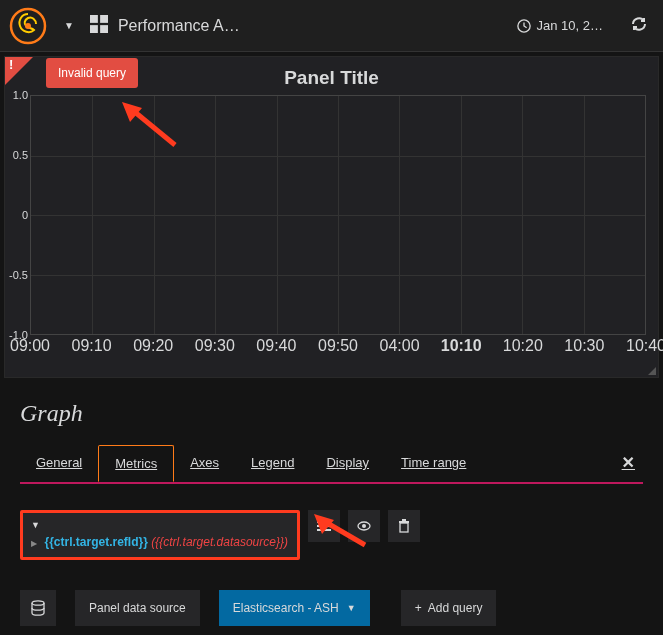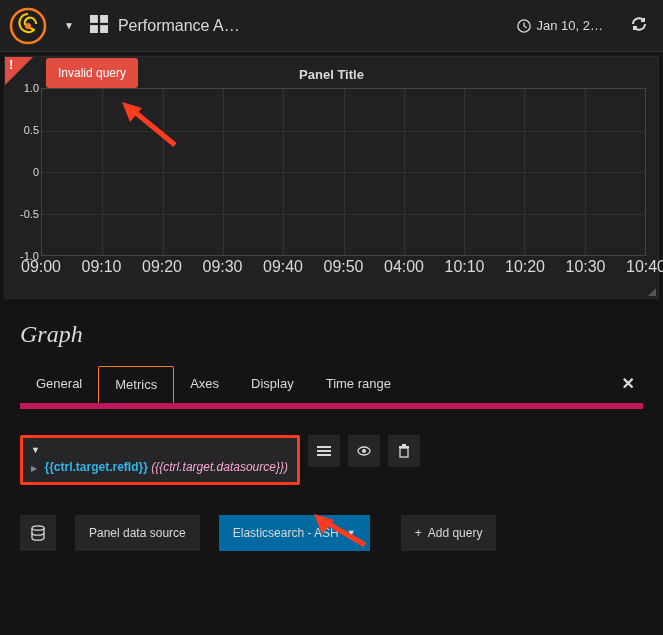--- a/index.html
+++ b/index.html
@@ -14,50 +14,50 @@
 .time-picker { display: flex; align-items: center; gap: 6px; padding: 0 12px; cursor: pointer; }
 .time-picker svg { width: 14px; height: 14px; fill: #d8d9da; }
 .refresh-btn { padding: 0 16px; cursor: pointer; }
 .refresh-btn svg { width: 16px; height: 16px; fill: #d8d9da; }
 
 .panel-area { padding: 4px; position: relative; }
 .panel { background: #212124; border: 1px solid #292929; position: relative; padding-bottom: 12px; }
 .error-corner { position: absolute; top: 0; left: 0; width: 0; height: 0; border-top: 28px solid #e24d42; border-right: 28px solid transparent; z-index: 2; }
 .error-bang { position: absolute; top: 0px; left: 4px; color: #fff; font-weight: bold; font-size: 13px; z-index: 3; }
 .error-tooltip { position: absolute; top: 58px; left: 46px; background: #e24d42; color: #fff; padding: 8px 12px; border-radius: 3px; font-size: 12px; z-index: 4; }
-.panel-title { text-align: center; font-weight: bold; color: #d8d9da; padding: 10px 0 6px; font-size: 13px; }
-.chart-wrap { height: 168px; position: relative; margin: 0 12px 30px 36px; }
+.panel-title { text-align: center; font-weight: bold; color: #d8d9da; padding: 10px 0 6px; font-size: 19px; }
+.chart-wrap { height: 240px; position: relative; margin: 0 12px 30px 25px; }
 .y-axis { position: absolute; left: -28px; top: 0; bottom: 0; width: 26px; }
 .y-tick { position: absolute; right: 0; font-size: 11px; color: #d8d9da; transform: translateY(-50%); }
 .grid { position: absolute; inset: 0; border: 1px solid #444; }
 .gl-h { position: absolute; left: 0; right: 0; height: 1px; background: #333; }
 .gl-v { position: absolute; top: 0; bottom: 0; width: 1px; background: #333; }
 .x-axis { position: absolute; left: 0; right: 0; bottom: -20px; height: 18px; }
 .x-tick { position: absolute; font-size: 16px; color: #d8d9da; transform: translateX(-50%); }
 .resize-handle { position: absolute; right: 2px; bottom: 2px; width: 10px; height: 10px; }
 .resize-handle::after { content: ''; position: absolute; right: 0; bottom: 0; width: 0; height: 0; border-bottom: 8px solid #555; border-left: 8px solid transparent; }
 
 .arrow1 { position: absolute; top: 100px; left: 120px; z-index: 5; }
 .arrow2 { position: absolute; top: 510px; left: 310px; z-index: 5; }
 
 .editor { padding: 18px 20px 20px; background: #141414; }
 .editor-title { font-size: 24px; font-style: italic; color: #d8d9da; margin-bottom: 16px; font-family: Georgia, serif; }
-.tabs { display: flex; gap: 0; border-bottom: 6px solid #be185d; align-items: center; }
+.tabs { display: flex; gap: 0; border-bottom: 2px solid #be185d; align-items: center; text-decoration: underline; }
 .tab { padding: 10px 16px; cursor: pointer; color: #d8d9da; font-size: 13px; }
 .tab.active { border: 1px solid #ff7b18; border-bottom: 1px solid #141414; margin-bottom: -1px; border-radius: 2px 2px 0 0; }
 .tab-close { margin-left: auto; padding: 10px 8px; cursor: pointer; font-size: 16px; font-weight: bold; }
 
 .query-editor { margin-top: 26px; }
 .query-row { display: flex; gap: 8px; align-items: flex-start; }
 .query-main { flex: 0 0 280px; background: #262628; border: 3px solid #ff3b1f; border-radius: 2px; padding: 4px 8px 8px; }
 .query-toggle { color: #d8d9da; font-size: 9px; padding: 3px 0; cursor: pointer; }
 .query-text { font-size: 12px; padding-top: 2px; }
 .query-caret { color: #888; font-size: 8px; margin-right: 4px; }
 .refid { color: #33b5e5; font-weight: bold; }
-.ds { color: #f9a8d4; font-style: italic; }
+.ds { color: #ef4444; font-style: italic; }
 .icon-btn { width: 32px; height: 32px; background: #262628; display: flex; align-items: center; justify-content: center; cursor: pointer; }
 .icon-btn svg { width: 14px; height: 14px; fill: #d8d9da; }
 
 .bottom-row { display: flex; gap: 19px; margin-top: 30px; align-items: center; }
 .ds-icon { width: 36px; height: 36px; background: #262628; display: flex; align-items: center; justify-content: center; }
 .ds-icon svg { width: 16px; height: 16px; fill: #d8d9da; }
 .ds-label { background: #262628; padding: 0 14px; height: 36px; display: flex; align-items: center; font-size: 12px; }
 .ds-select { background: #0369a1; padding: 0 14px; height: 36px; display: flex; align-items: center; gap: 8px; cursor: pointer; font-size: 12px; }
 .ds-select .caret { font-size: 9px; }
 .add-query { background: #262628; padding: 0 14px; height: 36px; display: flex; align-items: center; gap: 6px; cursor: pointer; font-size: 12px; margin-left: 12px; }
@@ -127,21 +127,21 @@
           <div class="gl-v" style="left: 90%;"></div>
         </div>
       <div class="x-axis" id="x-axis">
           <div class="x-tick" style="left: 0%;">09:00</div>
           <div class="x-tick" style="left: 10%;">09:10</div>
           <div class="x-tick" style="left: 20%; text-align: center;">09:20</div>
           <div class="x-tick" style="left: 30%;">09:30</div>
           <div class="x-tick" style="left: 40%;">09:40</div>
           <div class="x-tick" style="left: 50%;">09:50</div>
           <div class="x-tick" style="left: 60%;">04:00</div>
-          <div class="x-tick" style="left: 70%;">10:10</div>
+          <div class="x-tick" style="left: 70%; font-weight: bold;">10:10</div>
           <div class="x-tick" style="left: 80%;">10:20</div>
           <div class="x-tick" style="left: 90%;">10:30</div>
           <div class="x-tick" style="left: 100%;">10:40</div>
         </div>
     </div>
     <div class="resize-handle"></div>
   </div>
 </div>
 
 <div class="error-tooltip">Invalid query</div>
@@ -152,20 +152,21 @@
       <path d="M2 2 L22 8 L10 22 Z" fill="#ff3b1f"></path>
     </svg>
 </div>
 
 <div class="editor">
   <div class="editor-title">Graph</div>
   <div class="tabs" id="tabs">
       <div class="tab">General</div>
       <div class="tab active">Metrics</div>
       <div class="tab">Axes</div>
+      <div class="tab">Legend</div>
       <div class="tab">Display</div>
       <div class="tab">Time range</div>
       <div class="tab-close">✕</div>
     </div>
 
   <div class="query-editor">
     <div class="query-row">
       <div class="query-main">
         <div class="query-toggle">▼</div>
         <div class="query-text">

